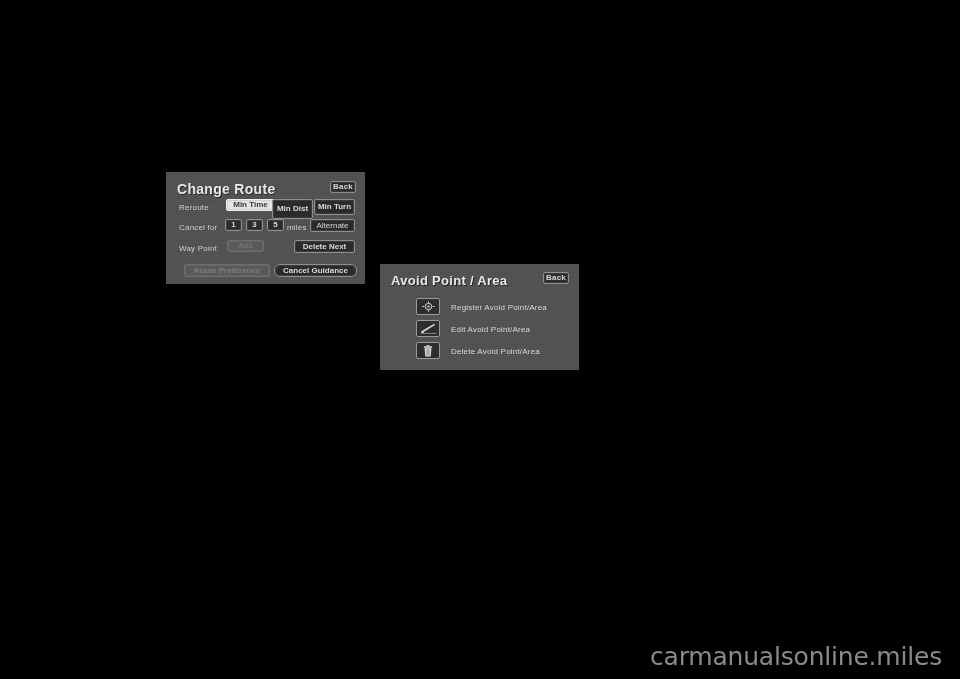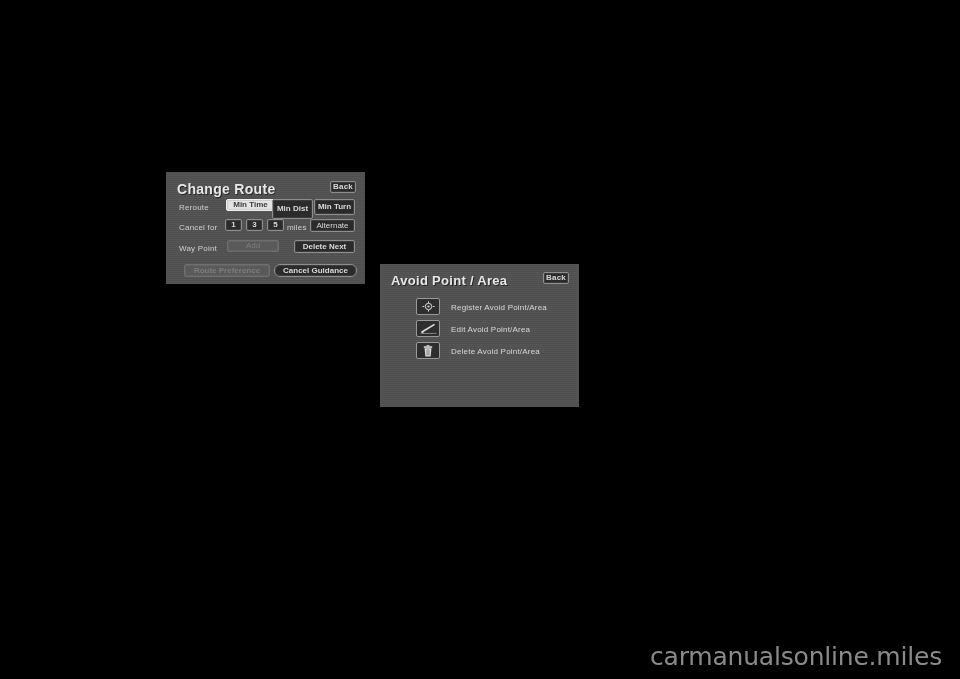--- a/index.html
+++ b/index.html
@@ -136,30 +136,30 @@
   <div class="btn" style="left:59px; top:47px; width:17px; height:12px; font-size:8px; font-weight:bold;">1</div>
   <div class="btn" style="left:80px; top:47px; width:17px; height:12px; font-size:8px; font-weight:bold;">3</div>
   <div class="btn" style="left:101px; top:47px; width:17px; height:12px; font-size:8px; font-weight:bold;">5</div>
 
   <div class="field-label" style="left:121px; top:52px;">miles</div>
 
   <div class="btn" style="left:144px; top:47px; width:45px; height:13px; font-size:8px;">Alternate</div>
 
   <div class="field-label" style="left:13px; top:73px;">Way Point</div>
 
-  <div class="btn disabled" style="left:61px; top:68px; width:52px; height:12px; font-size:8px; font-weight:normal;">Add</div>
+  <div class="btn disabled" style="left:61px; top:68px; width:37px; height:12px; font-size:8px; font-weight:normal;">Add</div>
 
   <div class="btn" style="left:128px; top:68px; width:61px; height:13px; font-size:8px; font-weight:bold;">Delete Next</div>
 
   <div class="btn disabled" style="left:18px; top:92px; width:86px; height:13px; font-size:8px; font-weight:bold;text-align:center;">Route Preference</div>
 
   <div class="btn" style="left:108px; top:92px; width:83px; height:13px; font-size:8px; font-weight:bold;border-radius:6px;">Cancel Guidance</div>
 </div>
 
-<div class="nav-panel" id="panel-avoid-point-area" style="left:380px; top:264px; width:199px; height:143px;">
+<div class="nav-panel" id="panel-avoid-point-area" style="left:380px; top:264px; width:199px; height:106px;">
 
   <div class="panel-title" style="left:11px; top:9px; font-size:13px;">Avoid Point / Area</div>
 
   <div class="btn back" style="left:163px; top:8px; width:26px; height:12px;">Back</div>
 
   <div class="icon-tile" style="left:36px; top:34px;">
     <span>
       <svg width="13" height="11" viewBox="0 0 13 11">
         <circle cx="6.5" cy="5.5" r="3.2" fill="none" stroke="#d8d8d8" stroke-width="1"></circle>
         <circle cx="6.5" cy="5.5" r="1.1" fill="#d8d8d8"></circle>

